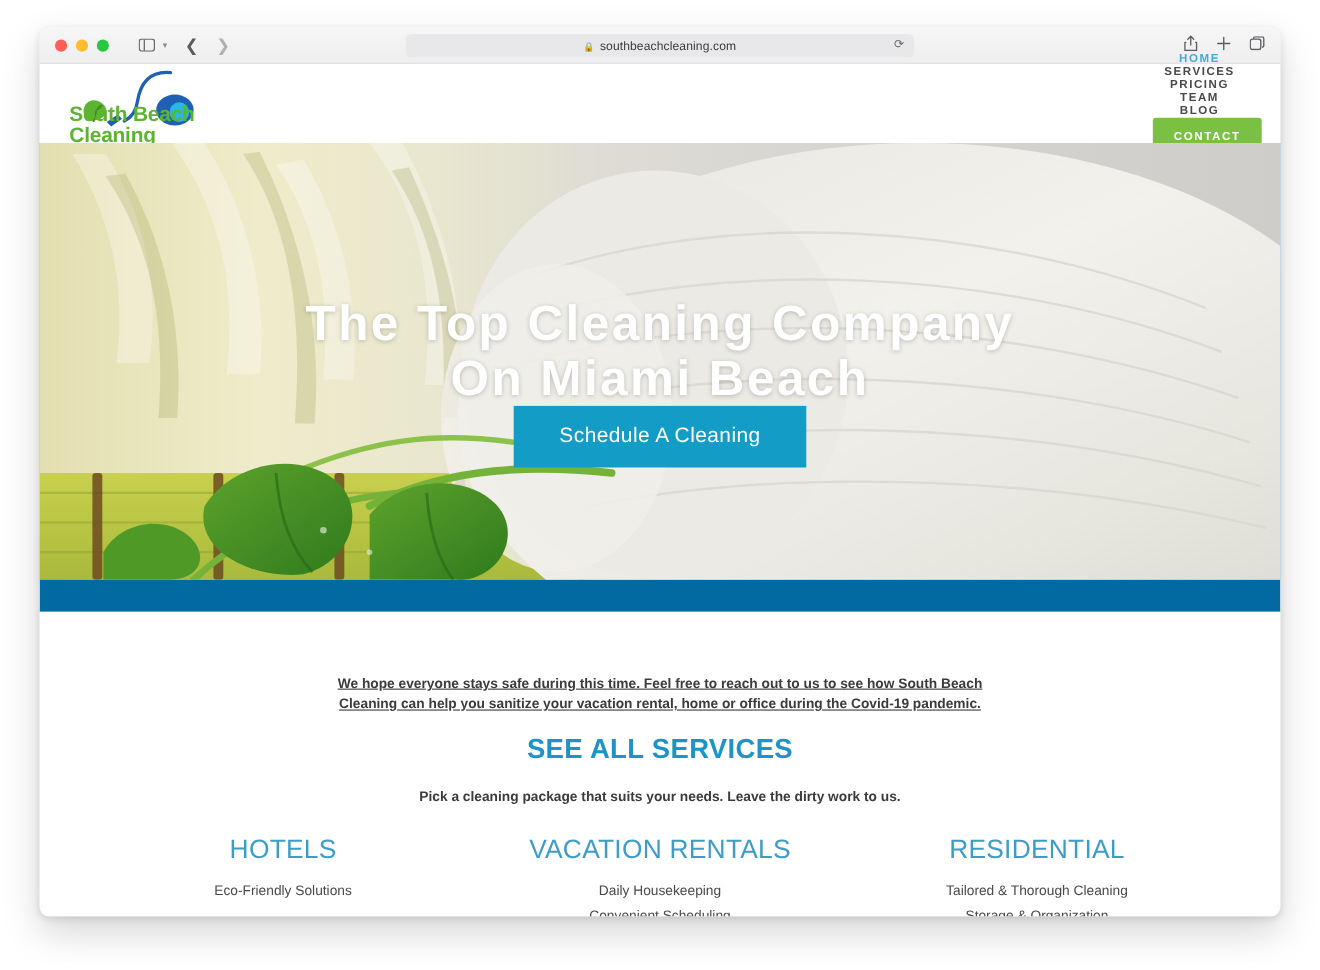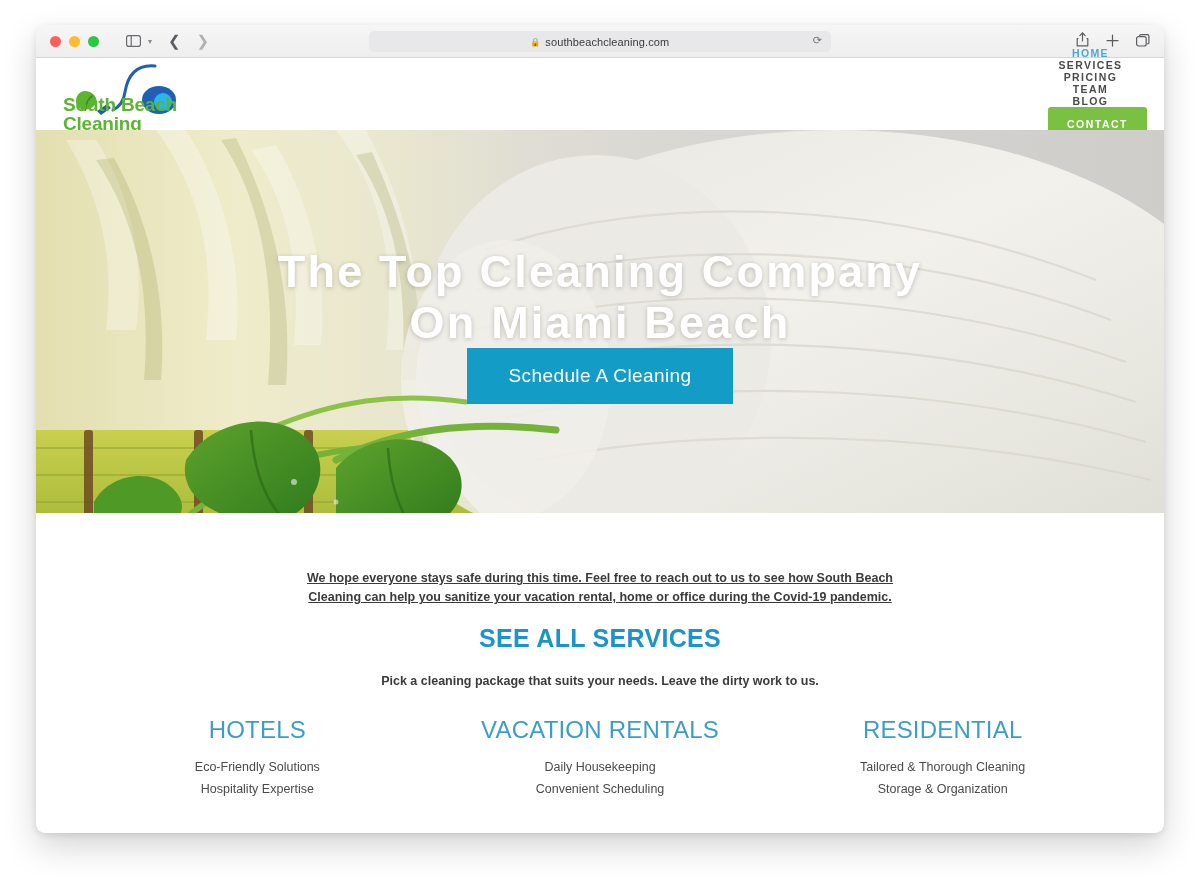--- a/index.html
+++ b/index.html
@@ -111,21 +111,21 @@
     font-weight: 600;
     letter-spacing: 1.5px;
     padding: 11px 19px;
     border-radius: 3px;
     white-space: nowrap;
   }
 
   
   .hero {
     position: relative;
-    height: 383px;
+    height: 426px;
     overflow: hidden;
     background: #0369a1;
   }
   .hero-photo { position: absolute; inset: 0; }
   .hero-content {
     position: absolute; inset: 0;
     display: flex; flex-direction: column;
     align-items: center; justify-content: center;
     padding-top: 8px;
   }
@@ -371,21 +371,20 @@
     <div class="content">
       <p class="covid-note">We hope everyone stays safe during this time. Feel free to reach out to us to see how South Beach Cleaning can help you sanitize your vacation rental, home or office during the Covid-19 pandemic.</p>
       <h2 class="services-title">SEE ALL SERVICES</h2>
       <p class="services-sub">Pick a cleaning package that suits your needs. Leave the dirty work to us.</p>
 
       <div class="service-cols">
         <div class="service-col">
           <div class="service-head">HOTELS</div>
           <div class="service-list">
             <div class="service-item">Eco-Friendly Solutions</div>
-            <div class="service-item">Hospitality Expertise</div>
 
           </div>
         </div>
         <div class="service-col">
           <div class="service-head">VACATION RENTALS</div>
           <div class="service-list">
             <div class="service-item">Daily Housekeeping</div>
             <div class="service-item">Convenient Scheduling</div>
 
           </div>

